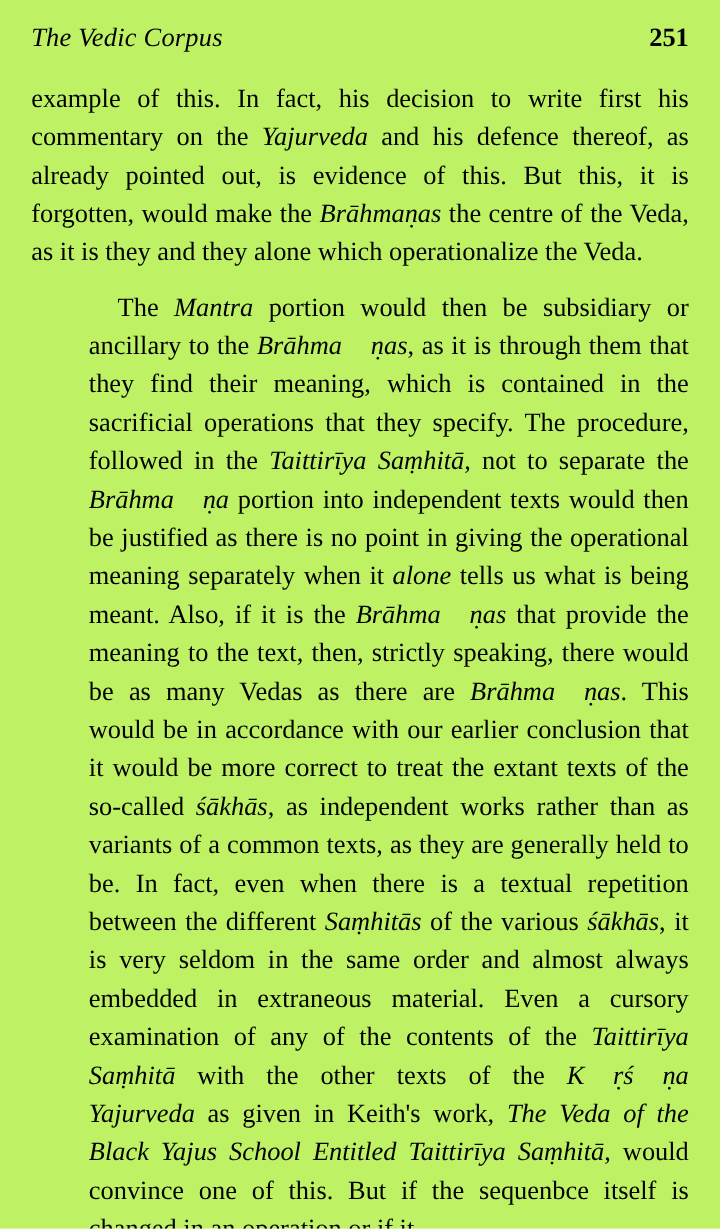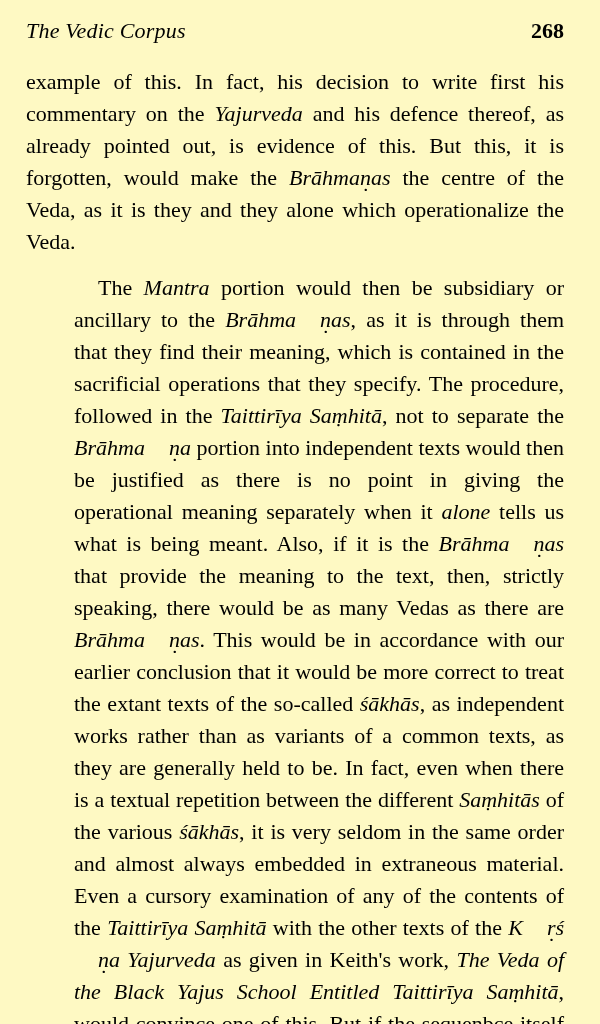--- a/index.html
+++ b/index.html
@@ -4,23 +4,23 @@
 <style>
   html, body {
     margin: 0;
     padding: 0;
     background: #ffffff;
   }
   .page {
     position: relative;
     width: 600px;
     height: 1024px;
-    background: #fef9c3;
+    background: #bef264;
     box-sizing: border-box;
-    padding: 18px 36px 0 26px;
+    padding: 18px 26px 0 26px;
     font-family: "Liberation Serif", serif;
     color: #000000;
     overflow: hidden;
   }
   .header {
     display: flex;
     align-items: baseline;
     justify-content: space-between;
     margin-bottom: 22px;
   }
@@ -61,21 +61,21 @@
     line-height: 1;
   }
 </style>
 </head>
 <body>
 
 <div class="page">
 
   <div class="header">
     <div class="header-title">The Vedic Corpus</div>
-    <div class="header-page">268</div>
+    <div class="header-page">251</div>
   </div>
 
   <div class="body-text">
     <p>example of this. In fact, his decision to write first his commentary on the <i>Yajurveda</i> and his defence thereof, as already pointed out, is evidence of this. But this, it is forgotten, would make the <i>Brāhma<span class="diac">n</span>as</i> the centre of the Veda, as it is they and they alone which operationalize the Veda.</p>
     <p>The <i>Mantra</i> portion would then be subsidiary or ancillary to the <i>Brāhma<span class="diac">n</span>as</i>, as it is through them that they find their meaning, which is contained in the sacrificial operations that they specify. The procedure, followed in the <i>Taittirīya Saṃhitā</i>, not to separate the <i>Brāhma<span class="diac">n</span>a</i> portion into independent texts would then be justified as there is no point in giving the operational meaning separately when it <i>alone</i> tells us what is being meant. Also, if it is the <i>Brāhma<span class="diac">n</span>as</i> that provide the meaning to the text, then, strictly speaking, there would be as many Vedas as there are <i>Brāhma<span class="diac">n</span>as</i>. This would be in accordance with our earlier conclusion that it would be more correct to treat the extant texts of the so-called <i>śākhās</i>, as independent works rather than as variants of a common texts, as they are generally held to be. In fact, even when there is a textual repetition between the different <i>Saṃhitās</i> of the various <i>śākhās</i>, it is very seldom in the same order and almost always embedded in extraneous material. Even a cursory examination of any of the contents of the <i>Taittirīya Saṃhitā</i> with the other texts of the <i>K<span class="diac">r</span>ś<span class="diac">n</span>a Yajurveda</i> as given in Keith's work, <i>The Veda of the Black Yajus School Entitled Taittirīya Saṃhitā</i>, would convince one of this. But if the sequenbce itself is changed in an operation or if it</p>
   </div>
 
 </div>
 
 </body></html>

